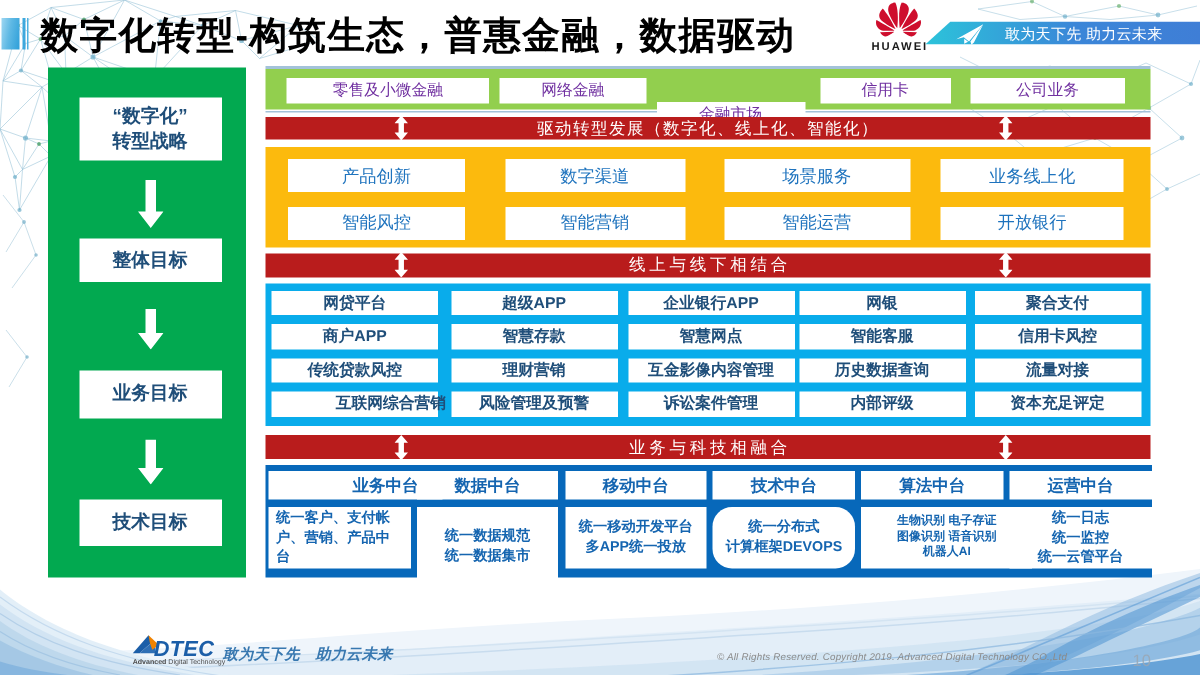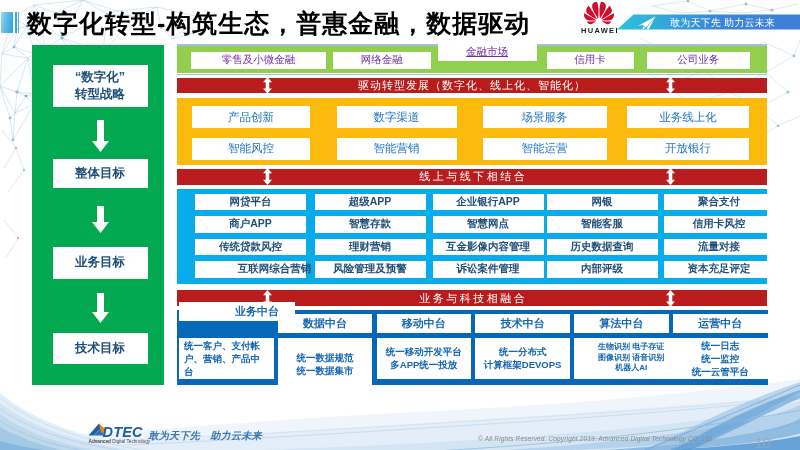--- a/index.html
+++ b/index.html
@@ -13,21 +13,21 @@
 #ticon { position:absolute; left:1px; top:12px; width:12px; height:21px; background:linear-gradient(100deg,#9ed7f2 0%,#5fb9e4 45%,#2e9fd9 100%); }
 #tbar1 { position:absolute; left:14.5px; top:12px; width:2px; height:21px; background:#3ea8dd; }
 #tbar2 { position:absolute; left:17.8px; top:12px; width:1.5px; height:21px; background:#4fb2e2; }
 
 #sidebar { position:absolute; left:31.5px; top:45px; width:132.5px; height:339.5px; background:#02a950; }
 .sbox { position:absolute; left:21px; width:95px; background:#fff; color:#1f4e79; font-weight:bold; font-size:12.5px; display:flex; align-items:center; justify-content:center; text-align:center; line-height:17px; }
 
 .grayband { position:absolute; left:177px; width:590px; background:#b91c1c; color:#fff; display:flex; align-items:center; justify-content:center; font-size:11px; letter-spacing:1px; }
 .gbox { color:#7030a0; font-size:10.5px; }
 .ybox { color:#1e73be; font-size:11.5px; }
-.bbox { color:#1f4e79; font-size:10.5px; font-weight:bold;margin-left:14px; }
+.bbox { color:#1f4e79; font-size:10.5px; font-weight:bold; }
 .hbox { color:#1565b0; font-size:11px; font-weight:bold; }
 .cbox { color:#1565b0; font-size:9.5px; font-weight:bold; line-height:13px; text-align:center; }
 .thinline { position:absolute; left:177px; width:590px; height:1.5px; background:#a3c2d9; }
 </style>
 </head>
 <body>
 <div id="stage">
 
 <svg class="abs" width="800" height="450" viewBox="0 0 800 450" style="left:0;top:0;">
 
@@ -158,21 +158,21 @@
         <path d="M5 0 H12 V19 H17 L8.5 30 L0 19 H5 Z" fill="#fff"></path>
       </svg>
 </div>
 
 <div class="thinline" style="top:44.2px;"></div>
 <div class="thinline" style="top:73.9px;"></div>
 
 <div class="abs" style="left:177px; top:46.2px; width:590px; height:26.9px; background:#92cf4e;"></div>
 <div class="box gbox" style="left:191px; top:52px; width:135px; height:16.5px;">零售及小微金融</div>
 <div class="box gbox" style="left:332.5px; top:52px; width:98.5px; height:16.5px;">网络金融</div>
-<div class="box gbox" style="left:437.5px; top:44px; width:99px; height:16.5px;text-decoration:underline;">金融市场</div>
+<div class="box gbox" style="left:437.5px; top:68px; width:99px; height:16.5px;text-decoration:underline;">金融市场</div>
 <div class="box gbox" style="left:546.5px; top:52px; width:87px; height:16.5px;">信用卡</div>
 <div class="box gbox" style="left:646.5px; top:52px; width:103.5px; height:16.5px;">公司业务</div>
 
 <div class="grayband" style="top:77.6px; height:15.8px;">驱动转型发展（数字化、线上化、智能化）</div>
 
 <div class="abs" style="left:177px; top:98px; width:590px; height:66.7px; background:#fcba0d;"></div>
 <div class="box ybox" style="left:192px; top:106.4px; width:118px; height:21.6px;">产品创新</div>
 <div class="box ybox" style="left:336.5px; top:106.4px; width:120px; height:21.6px;">数字渠道</div>
 <div class="box ybox" style="left:482.5px; top:106.4px; width:124px; height:21.6px;">场景服务</div>
 <div class="box ybox" style="left:627px; top:106.4px; width:122px; height:21.6px;">业务线上化</div>
@@ -201,30 +201,30 @@
 <div class="box bbox" style="left:649.5px; top:238.5px; width:111px; height:16.5px;">流量对接</div>
 <div class="box bbox" style="left:181px; top:261px; width:111px; height:16.5px;padding-left:48px;">互联网综合营销</div>
 <div class="box bbox" style="left:300.5px; top:261px; width:111px; height:16.5px;">风险管理及预警</div>
 <div class="box bbox" style="left:418.5px; top:261px; width:111px; height:16.5px;">诉讼案件管理</div>
 <div class="box bbox" style="left:532.5px; top:261px; width:111px; height:16.5px;">内部评级</div>
 <div class="box bbox" style="left:649.5px; top:261px; width:111px; height:16.5px;">资本充足评定</div>
 
 <div class="grayband" style="top:290.3px; height:16px; letter-spacing:2.5px; text-indent:2.5px;">业务与科技相融合</div>
 
 <div class="abs" style="left:177px; top:310px; width:590.5px; height:74.5px; background:#0768ba;"></div>
-<div class="box hbox" style="left:179px; top:302px; width:116px; height:19px;padding-left:40px;">业务中台</div>
+<div class="box hbox" style="left:179px; top:314px; width:116px; height:19px;padding-left:40px;">业务中台</div>
 <div class="box hbox" style="left:277.8px; top:314px; width:94.5px; height:19px;">数据中台</div>
 <div class="box hbox" style="left:376.6px; top:314px; width:94.5px; height:19px;">移动中台</div>
 <div class="box hbox" style="left:475.4px; top:314px; width:94.5px; height:19px;">技术中台</div>
 <div class="box hbox" style="left:574.2px; top:314px; width:94.5px; height:19px;">算法中台</div>
 <div class="box hbox" style="left:673px; top:314px; width:94.5px; height:19px;">运营中台</div>
 <div class="box cbox" style="left:179px; top:337.5px; width:94.5px; height:41px; white-space:normal; text-align:left; padding:0 5px; justify-content:flex-start;">统一客户、支付帐户、营销、产品中台</div>
 <div class="box cbox" style="left:277.8px; top:337.5px; width:94.5px; height:52px;">统一数据规范<br>统一数据集市</div>
 <div class="box cbox" style="left:376.6px; top:337.5px; width:94.5px; height:41px;">统一移动开发平台<br>多APP统一投放</div>
-<div class="box cbox" style="left:475.4px; top:337.5px; width:94.5px; height:41px;">统一分布式<br>计算框架DEVOPS</div>
+<div class="box cbox" style="left:475.4px; top:337.5px; width:94.5px; height:41px;border-radius:13px;">统一分布式<br>计算框架DEVOPS</div>
 <div class="box cbox" style="left:574.2px; top:337.5px; width:114px; height:41px; font-size:8px; line-height:10.5px; text-align:center; padding:16px 5px;">生物识别 电子存证<br>图像识别 语音识别<br>机器人AI</div>
 <div class="box cbox" style="left:673px; top:337.5px; width:94.5px; height:41px;">统一日志<br>统一监控<br>统一云管平台</div>
 
 <svg class="abs" style="left:263px;top:77.2px;" width="9" height="16.6" viewBox="0 0 9 16.6">
       <path d="M4.5 0 L9 5.2 H6.3 V11.400000000000002 H9 L4.5 16.6 L0 11.400000000000002 H2.7 V5.2 H0 Z" fill="#fff"></path>
     </svg>
 <svg class="abs" style="left:666px;top:77.2px;" width="9" height="16.6" viewBox="0 0 9 16.6">
       <path d="M4.5 0 L9 5.2 H6.3 V11.400000000000002 H9 L4.5 16.6 L0 11.400000000000002 H2.7 V5.2 H0 Z" fill="#fff"></path>
     </svg>
 <svg class="abs" style="left:263px;top:168.4px;" width="9" height="17" viewBox="0 0 9 17">
@@ -242,15 +242,15 @@
 
 <svg class="abs" style="left:88px;top:421px;" width="72" height="23" viewBox="0 0 72 23">
   <polygon points="0.5,14.5 11,2.5 13.5,7 5,14.5" fill="#1b5ea8"></polygon>
   <polygon points="5,14.5 13.5,7 15.5,11 15.5,14.5" fill="#2f6fb5"></polygon>
   <polygon points="11,2.5 18,9 13.5,12.2 12,7.8" fill="#f08300"></polygon>
   <text x="14.5" y="16" font-family="Liberation Sans, sans-serif" font-size="14.5" font-weight="bold" font-style="italic" fill="#1b5ea8" letter-spacing="0.2">DTEC</text>
   <text x="0.5" y="21.8" font-family="Liberation Sans, sans-serif" font-size="4.7" fill="#4a4a4a" font-weight="bold">Advanced <tspan font-weight="normal">Digital Technology</tspan></text>
 </svg>
 <div class="abs" style="left:148.5px; top:429px; font-size:10px; font-style:italic; font-weight:bold; color:#3878b0; letter-spacing:0.3px;">敢为天下先　助力云未来</div>
 <div class="abs" style="left:478px; top:434.5px; font-size:6.5px; font-style:italic; color:#8a8a8a; letter-spacing:0.15px;">© All Rights Reserved. Copyright 2019. Advanced Digital Technology CO.,Ltd</div>
-<div class="abs" style="left:755px; top:435px; font-size:14px; color:#9aa7b4; opacity:0.85;">10</div>
+<div class="abs" style="left:755px; top:435px; font-size:11px; color:#9aa7b4; opacity:0.85;">10</div>
 
 </div>
 
 </body></html>

